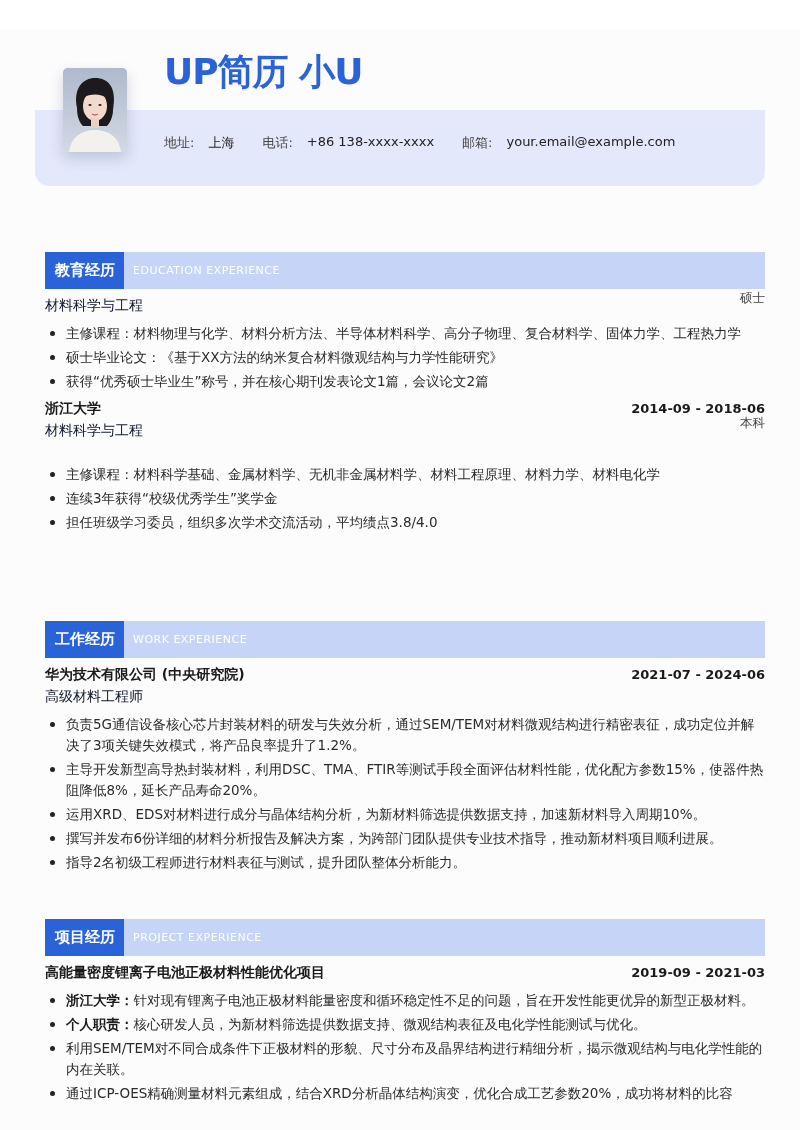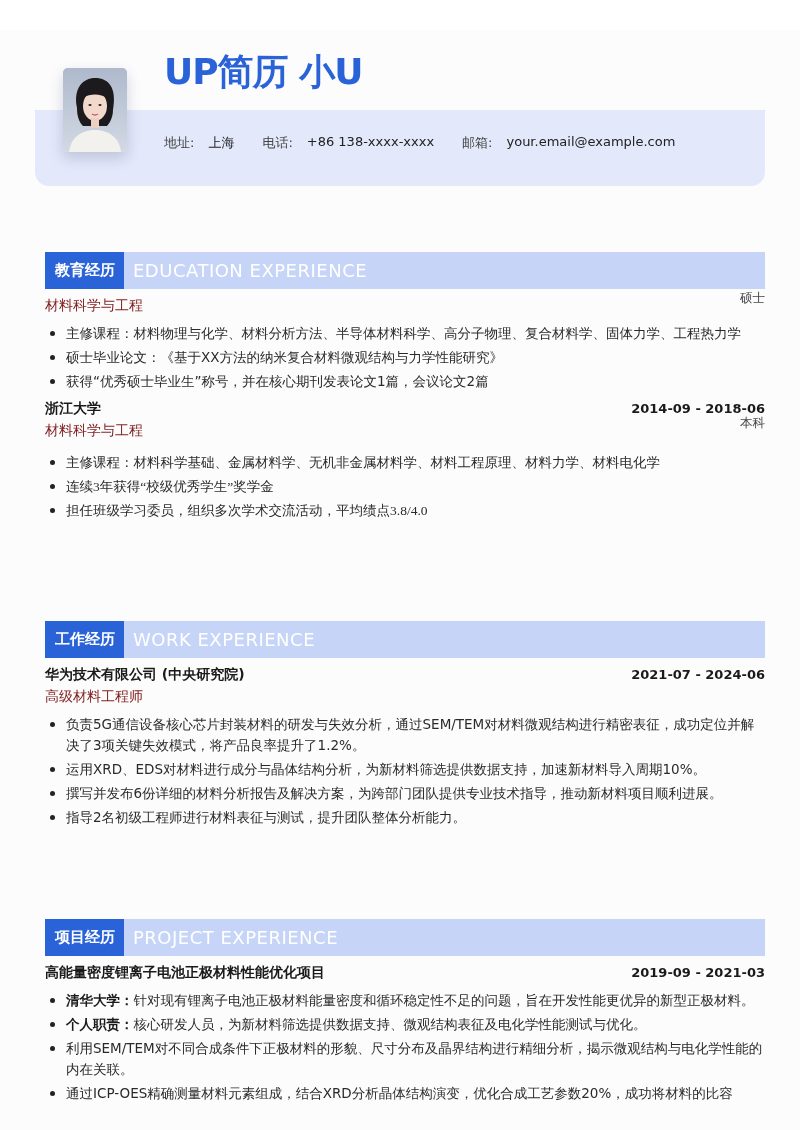--- a/index.html
+++ b/index.html
@@ -81,34 +81,34 @@
       color: #fff;
       font-weight: bold;
       font-size: 15px;
       height: 37px;
       line-height: 37px;
       padding: 0 9px 0 10px;
       white-space: nowrap;
     }
     .sec-head .en {
       color: #ffffff;
-      font-size: 18px;
+      font-size: 11px;
       margin-left: 9px;
       letter-spacing: 0.5px;
       white-space: nowrap;
     }
     .entry { position: relative; }
     .row {
       display: flex;
       justify-content: space-between;
       align-items: baseline;
     }
     .ent-title { font-weight: bold; font-size: 14px; color: #1a1a1a; }
     .ent-date { font-weight: bold; font-size: 13px; color: #1a1a1a; white-space: nowrap; }
-    .ent-sub { font-size: 14px; color: #7f1d1d; }
+    .ent-sub { font-size: 14px; color: #0f172a; }
     .ent-degree { font-size: 12.5px; color: #444; }
     ul.bullets {
       list-style: none;
       margin-top: 6px;
     }
     ul.bullets li {
       position: relative;
       padding-left: 21px;
       font-size: 13.5px;
       line-height: 21px;
@@ -188,21 +188,21 @@
 
   <div class="entry" style="margin-top:8px;">
     <div class="row">
       <span class="ent-title">浙江大学</span>
       <span class="ent-date">2014-09 - 2018-06</span>
     </div>
     <div class="row" style="margin-top:4px;">
       <span class="ent-sub">材料科学与工程</span>
       <span class="ent-degree" style="position:relative; top:-8px;margin-left:16px;">本科</span>
     </div>
-    <ul class="bullets" style="margin-top:12px;font-family:Liberation Serif, serif;">
+    <ul class="bullets" style="margin-top:24px;">
       <li>主修课程：材料科学基础、金属材料学、无机非金属材料学、材料工程原理、材料力学、材料电化学</li>
       <li>连续3年获得“校级优秀学生”奖学金</li>
       <li>担任班级学习委员，组织多次学术交流活动，平均绩点3.8/4.0</li>
     </ul>
   </div>
 </div>
 
 <div class="section" style="top:621px;">
   <div class="sec-head">
     <span class="cn">工作经历</span>
@@ -211,37 +211,38 @@
   <div class="entry" style="margin-top:8px;">
     <div class="row">
       <span class="ent-title">华为技术有限公司 (中央研究院)</span>
       <span class="ent-date">2021-07 - 2024-06</span>
     </div>
     <div class="row" style="margin-top:4px;">
       <span class="ent-sub">高级材料工程师</span>
     </div>
     <ul class="bullets" style="margin-top:8px;">
       <li>负责5G通信设备核心芯片封装材料的研发与失效分析，通过SEM/TEM对材料微观结构进行精密表征，成功定位并解决了3项关键失效模式，将产品良率提升了1.2%。</li>
+      <li>主导开发新型高导热封装材料，利用DSC、TMA、FTIR等测试手段全面评估材料性能，优化配方参数15%，使器件热阻降低8%，延长产品寿命20%。</li>
       <li>运用XRD、EDS对材料进行成分与晶体结构分析，为新材料筛选提供数据支持，加速新材料导入周期10%。</li>
       <li>撰写并发布6份详细的材料分析报告及解决方案，为跨部门团队提供专业技术指导，推动新材料项目顺利进展。</li>
       <li>指导2名初级工程师进行材料表征与测试，提升团队整体分析能力。</li>
     </ul>
   </div>
 </div>
 
 <div class="section" style="top:919px;">
   <div class="sec-head">
     <span class="cn">项目经历</span>
     <span class="en">PROJECT EXPERIENCE</span>
   </div>
   <div class="entry" style="margin-top:8px;">
     <div class="row">
       <span class="ent-title">高能量密度锂离子电池正极材料性能优化项目</span>
       <span class="ent-date">2019-09 - 2021-03</span>
     </div>
     <ul class="bullets" style="margin-top:8px;">
-      <li><b>清华大学：</b><span>针对现有锂离子电池正极材料能量密度和循环稳定性不足的问题，旨在开发性能更优异的新型正极材料。</span></li>
+      <li><b>浙江大学：</b><span>针对现有锂离子电池正极材料能量密度和循环稳定性不足的问题，旨在开发性能更优异的新型正极材料。</span></li>
       <li><b>个人职责：</b><span>核心研发人员，为新材料筛选提供数据支持、微观结构表征及电化学性能测试与优化。</span></li>
       <li><span>利用SEM/TEM对不同合成条件下正极材料的形貌、尺寸分布及晶界结构进行精细分析，揭示微观结构与电化学性能的内在关联。</span></li>
       <li><span>通过ICP-OES精确测量材料元素组成，结合XRD分析晶体结构演变，优化合成工艺参数20%，成功将材料的比容</span></li>
     </ul>
   </div>
 </div>
 
 </body></html>

